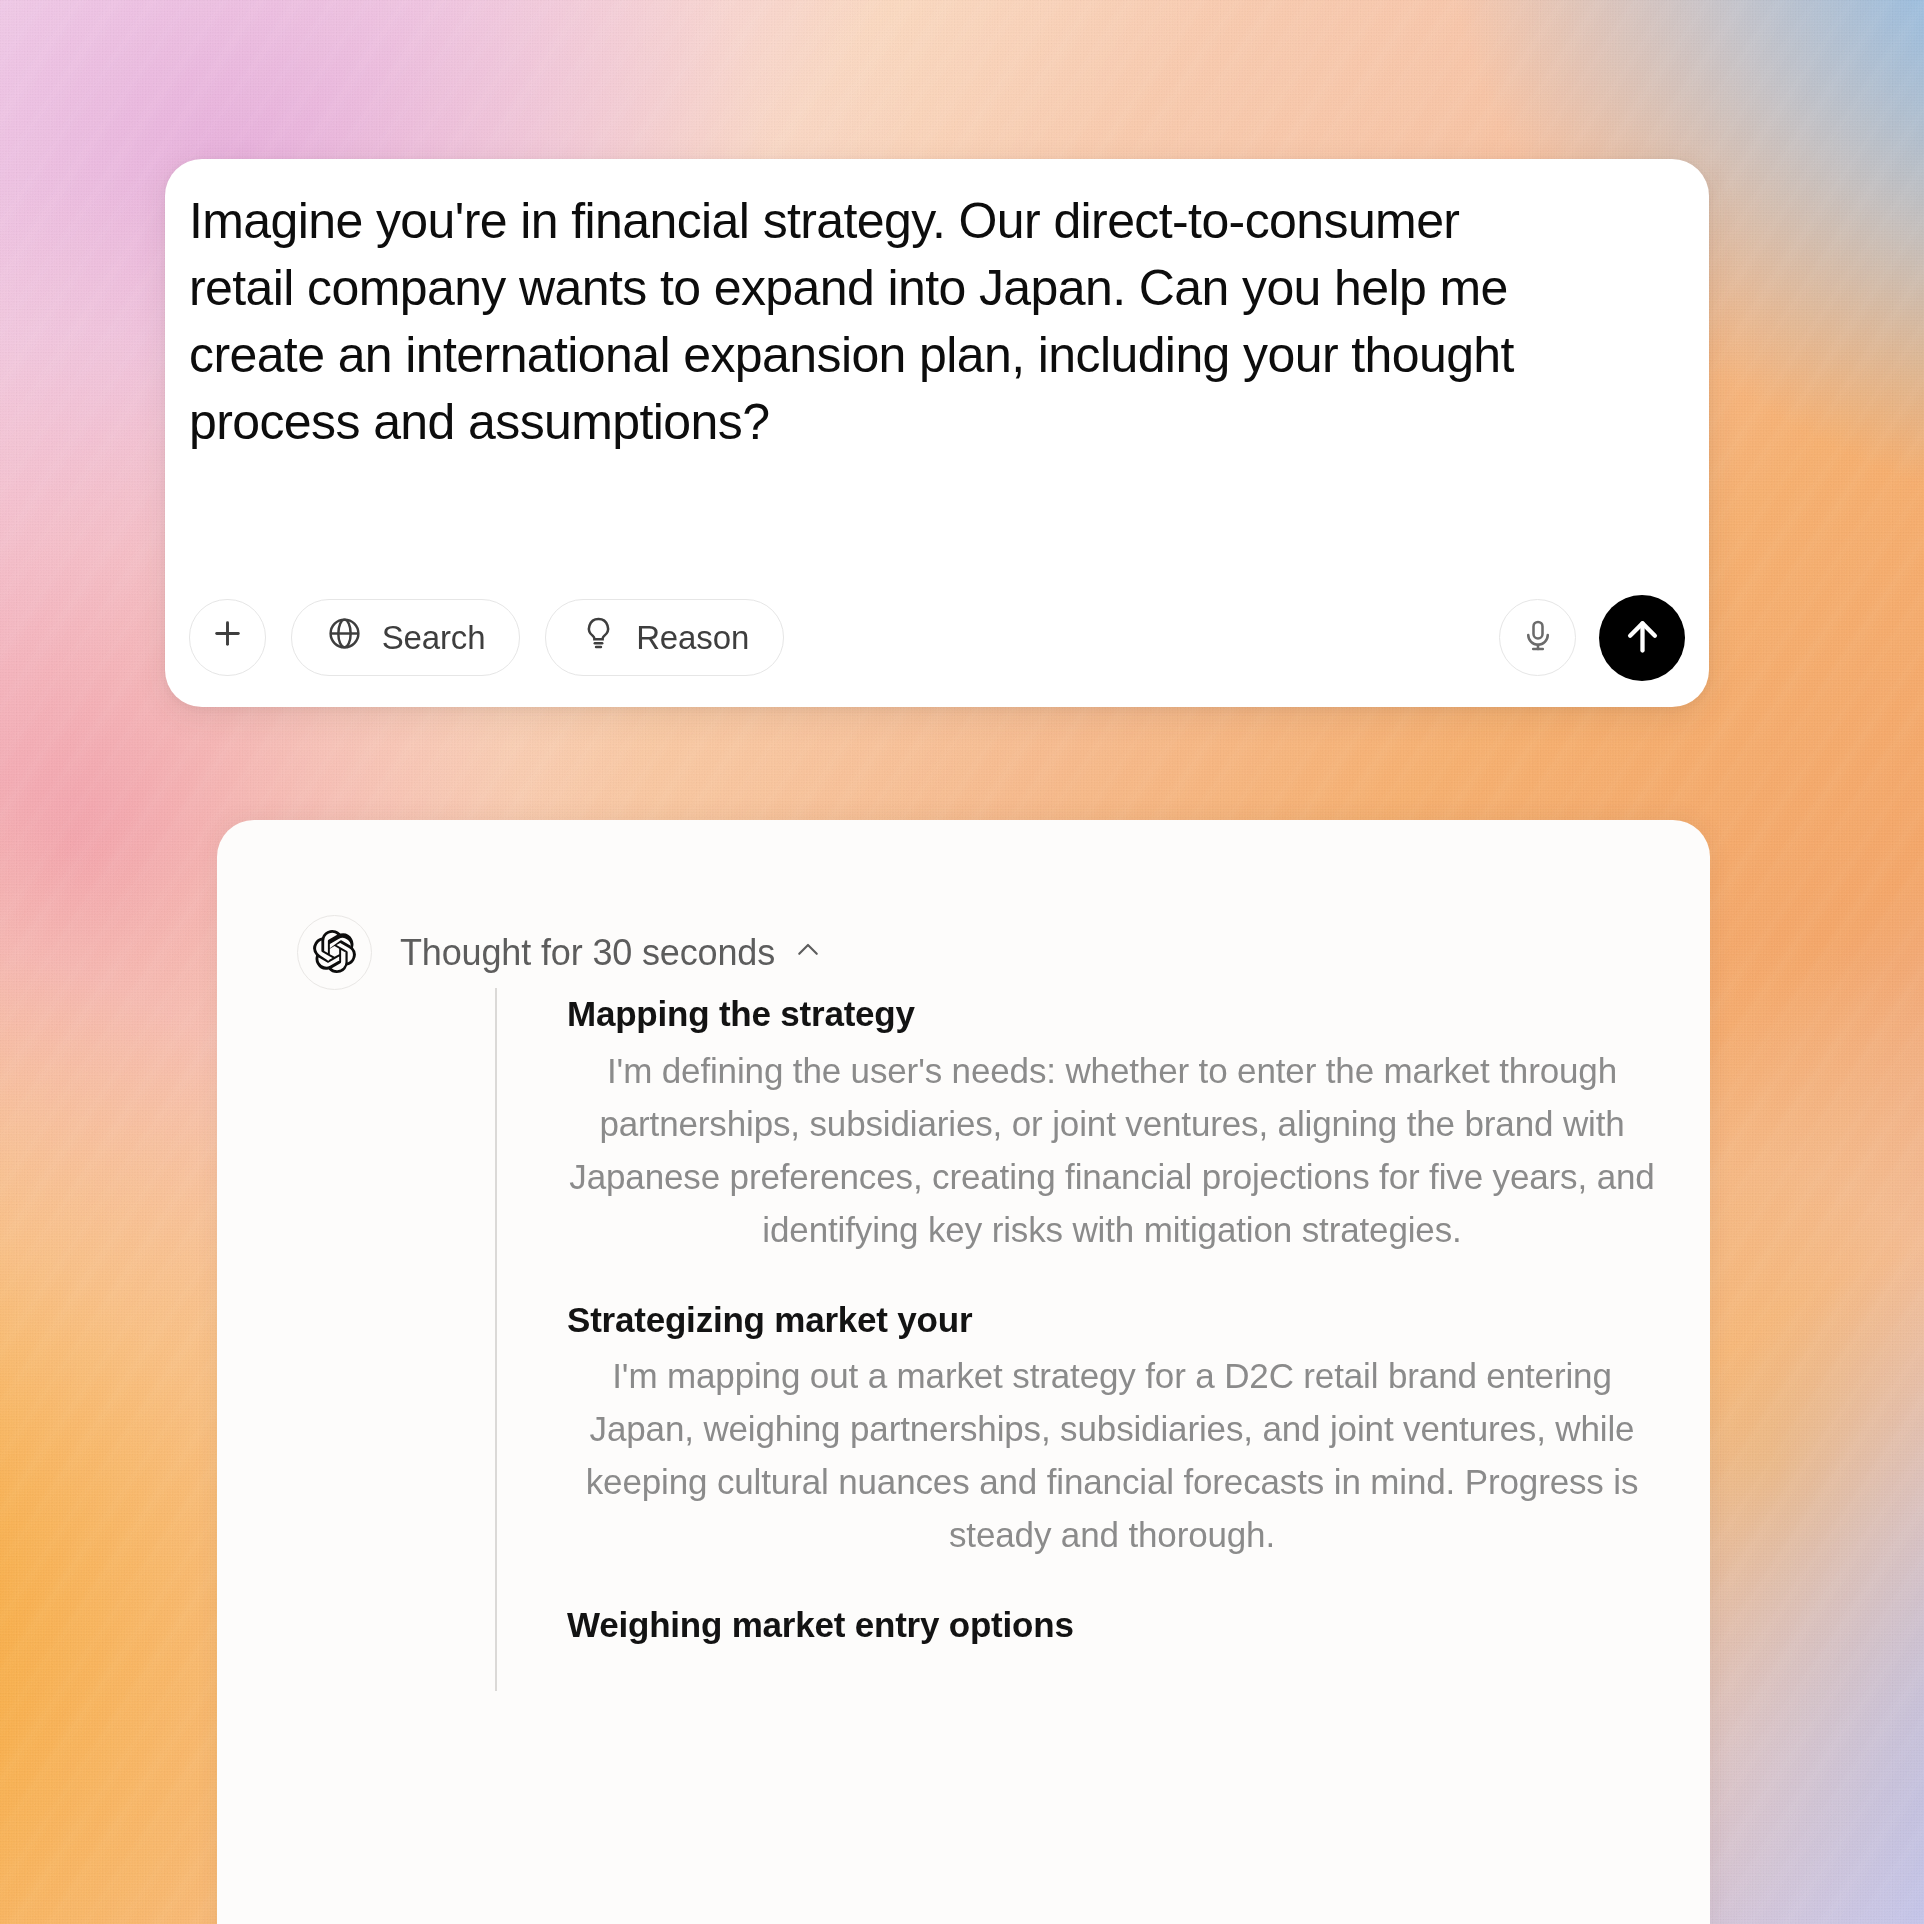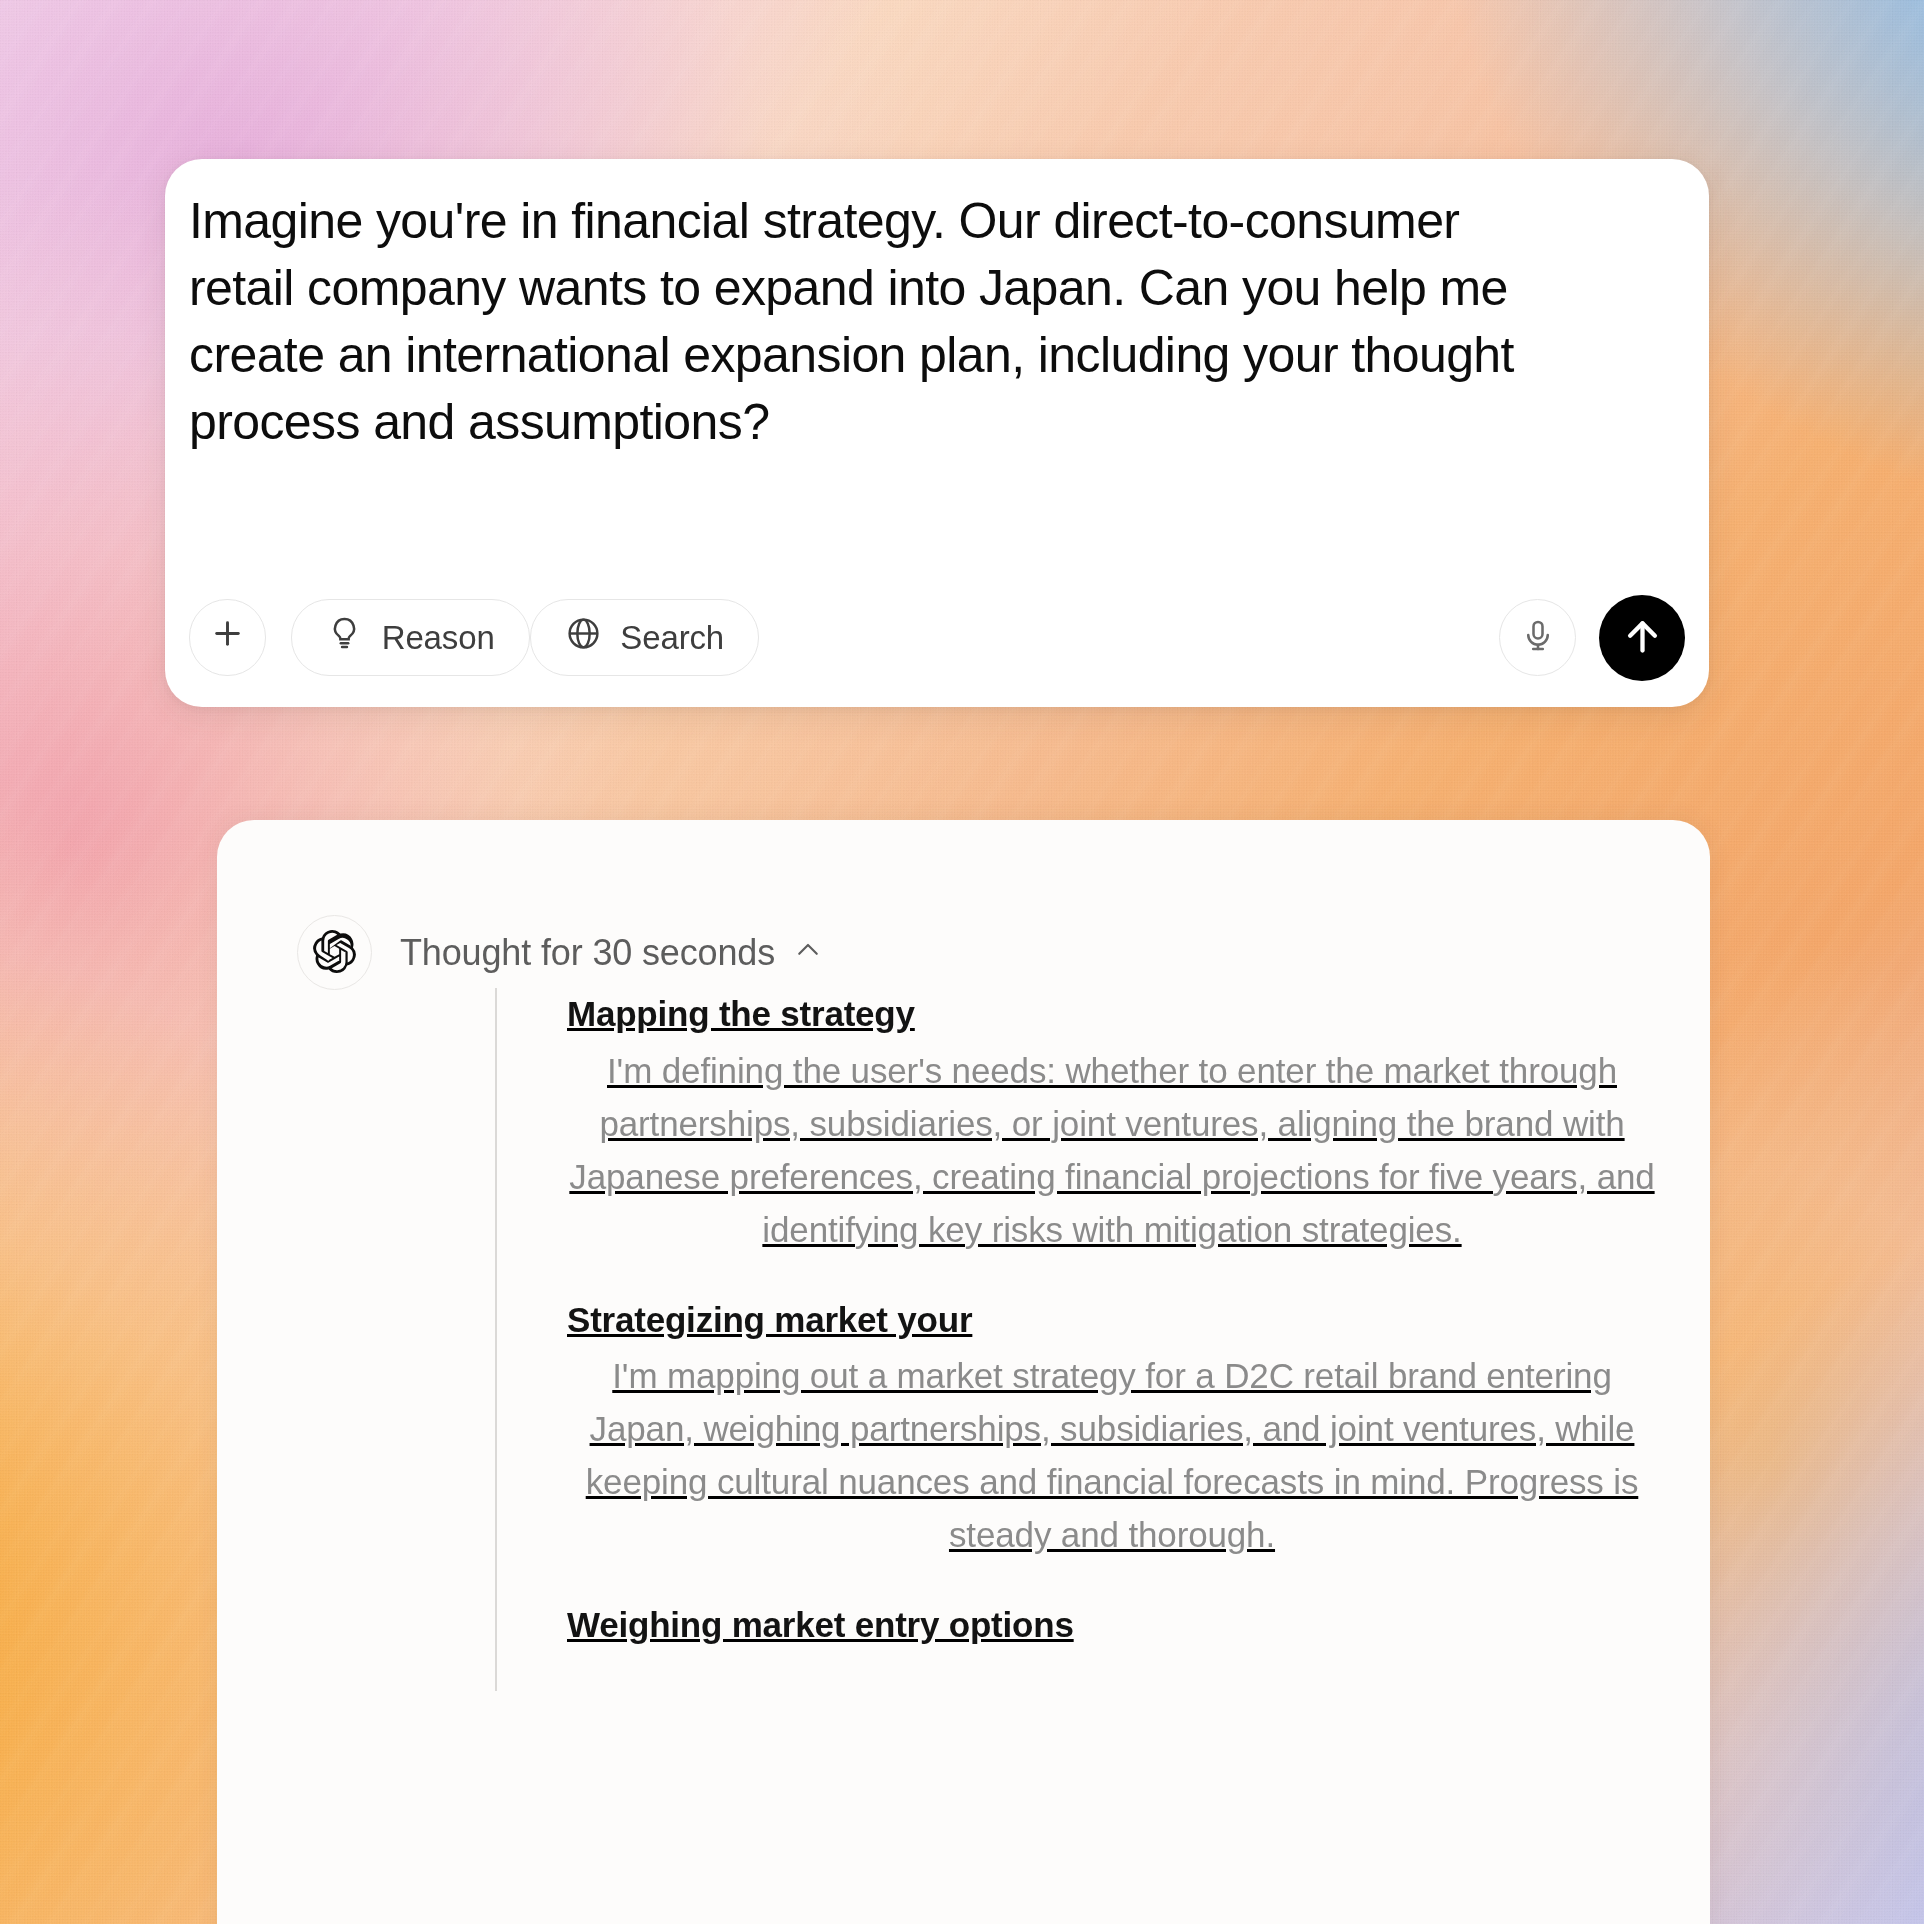--- a/index.html
+++ b/index.html
@@ -147,21 +147,21 @@
     display:flex; align-items:center; gap:18px;
     color:#5d5d5d; font-size:36px; letter-spacing:-.004em;
   }
   #thought-body {
     position:absolute;
     left:278px; top:168px; right:53px;
     border-left:2.7px solid #dbd9d7;
     padding-left:70px;
     padding-bottom:36px;
   }
-  .thought-block { margin-bottom:38px;text-decoration:underline; }
+  .thought-block { margin-bottom:38px; }
   .thought-block:last-child { margin-bottom:0; }
   .thought-title {
     font-size:35px; font-weight:700; color:#131313;
     letter-spacing:-.006em; line-height:51px; margin-bottom:4.5px;
   }
   .thought-text {
     font-size:35px; color:#8b8b8b; letter-spacing:-.004em;
     line-height:53px; font-weight:400;text-align:center;
   }
 </style>
@@ -180,40 +180,40 @@
 
     <div class="pill" id="attach-button">
       <span>
         <svg width="37" height="37" viewBox="0 0 24 24" fill="none" stroke="#3e3e3e" stroke-width="1.9" stroke-linecap="round">
           <line x1="12" y1="5" x2="12" y2="19"></line>
           <line x1="5" y1="12" x2="19" y2="12"></line>
         </svg>
       </span>
     </div>
 
+    <div class="pill" id="search-button">
+      <span>
+        <svg width="37" height="37" viewBox="0 0 24 24" fill="none" stroke="#3e3e3e" stroke-width="1.6">
+          <circle cx="12" cy="12" r="9"></circle>
+          <ellipse cx="12" cy="12" rx="4" ry="9"></ellipse>
+          <line x1="3" y1="12" x2="21" y2="12"></line>
+        </svg>
+      </span>
+      <span>Search</span>
+    </div>
+
     <div class="pill" id="reason-button">
       <span>
         <svg width="37" height="37" viewBox="0 0 24 24" fill="none" stroke="#3e3e3e" stroke-width="1.6" stroke-linecap="round">
           <path d="M12 2.6a6.1 6.1 0 0 0-3.6 11.05c.55.42.9 1.05.9 1.74v.36h5.4v-.36c0-.69.35-1.32.9-1.74A6.1 6.1 0 0 0 12 2.6z"></path>
           <line x1="9.6" y1="18.3" x2="14.4" y2="18.3"></line>
           <line x1="10.4" y1="20.7" x2="13.6" y2="20.7"></line>
         </svg>
       </span>
       <span>Reason</span>
-    </div>
-
-    <div class="pill" id="search-button">
-      <span>
-        <svg width="37" height="37" viewBox="0 0 24 24" fill="none" stroke="#3e3e3e" stroke-width="1.6">
-          <circle cx="12" cy="12" r="9"></circle>
-          <ellipse cx="12" cy="12" rx="4" ry="9"></ellipse>
-          <line x1="3" y1="12" x2="21" y2="12"></line>
-        </svg>
-      </span>
-      <span>Search</span>
     </div>
 
     <div class="toolbar-spacer"></div>
 
     <div id="mic-button">
       <span>
         <svg width="36" height="36" viewBox="0 0 24 24" fill="none" stroke="#6b6b6b" stroke-width="1.7" stroke-linecap="round">
           <rect x="9" y="2.6" width="6" height="11" rx="3"></rect>
           <path d="M5.5 11.3a6.5 6.5 0 0 0 13 0"></path>
           <line x1="12" y1="17.8" x2="12" y2="20.6"></line>

